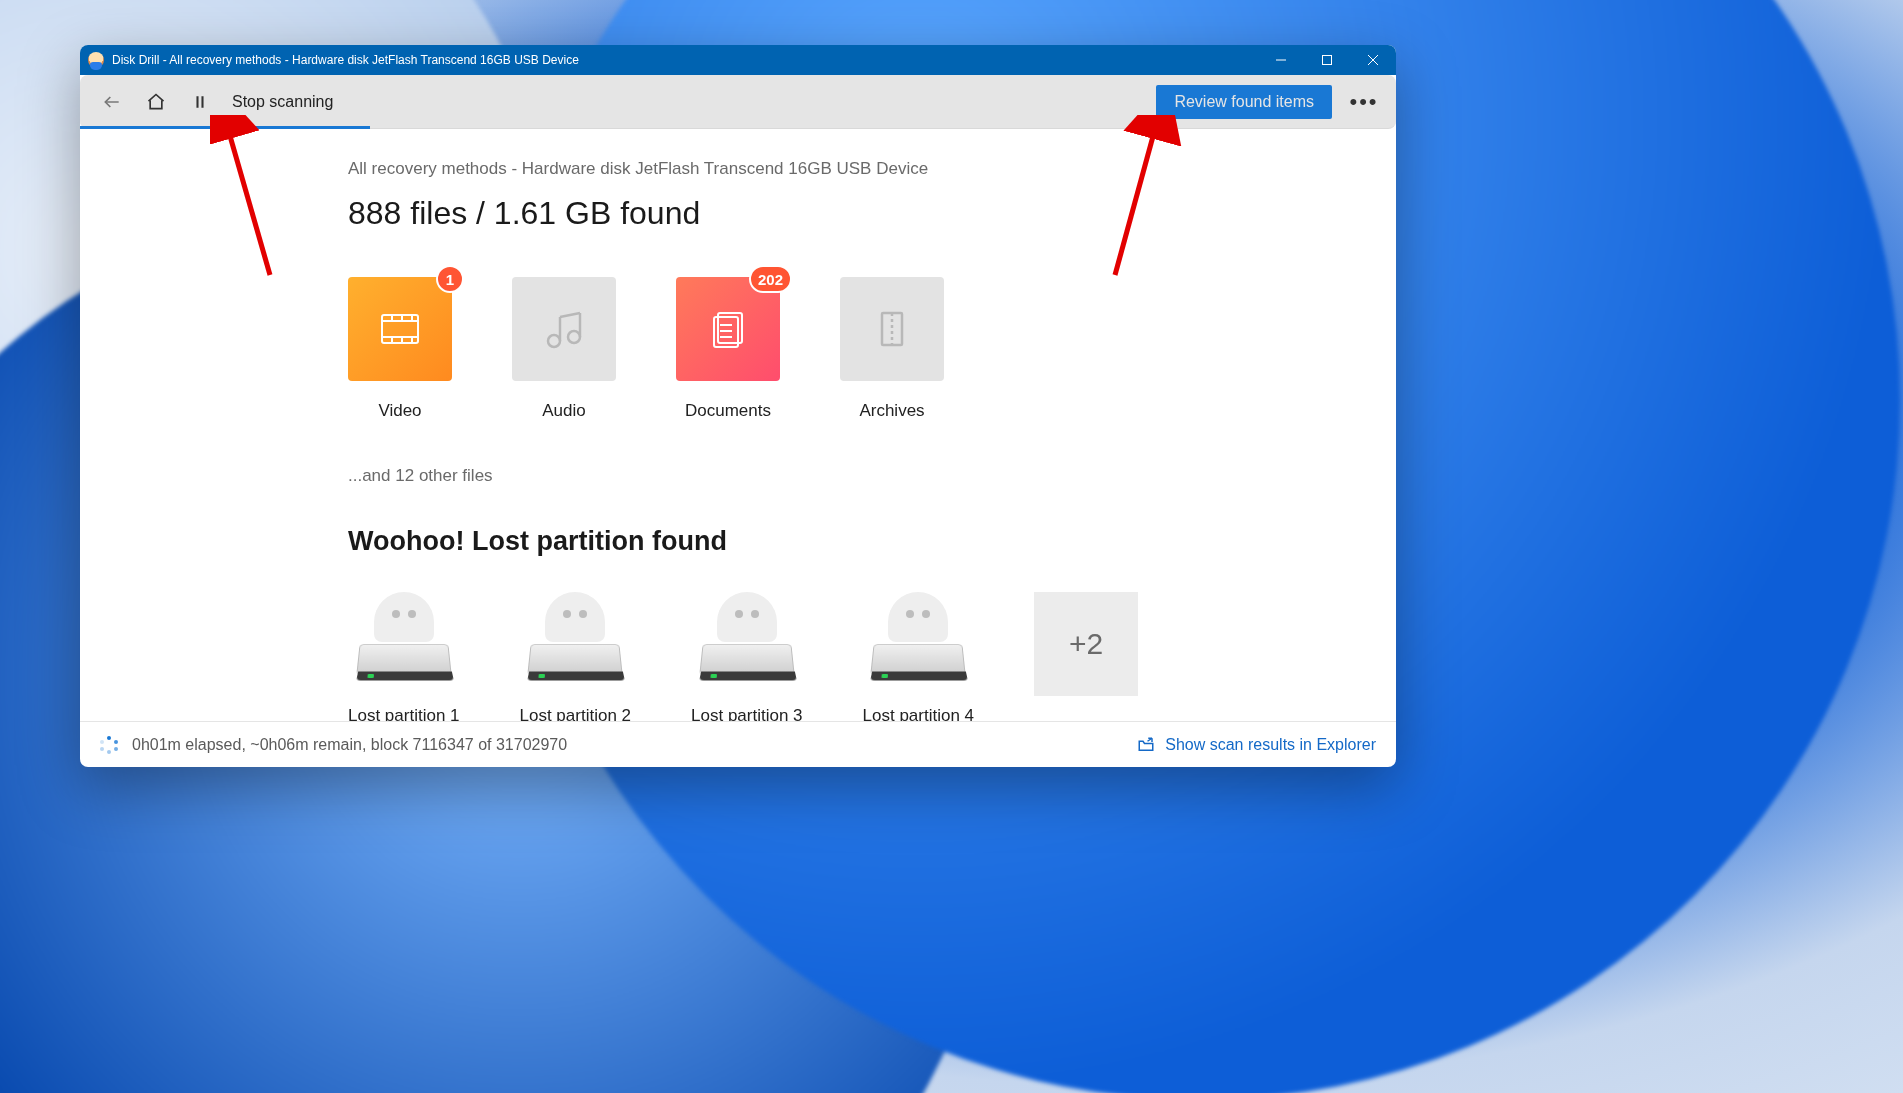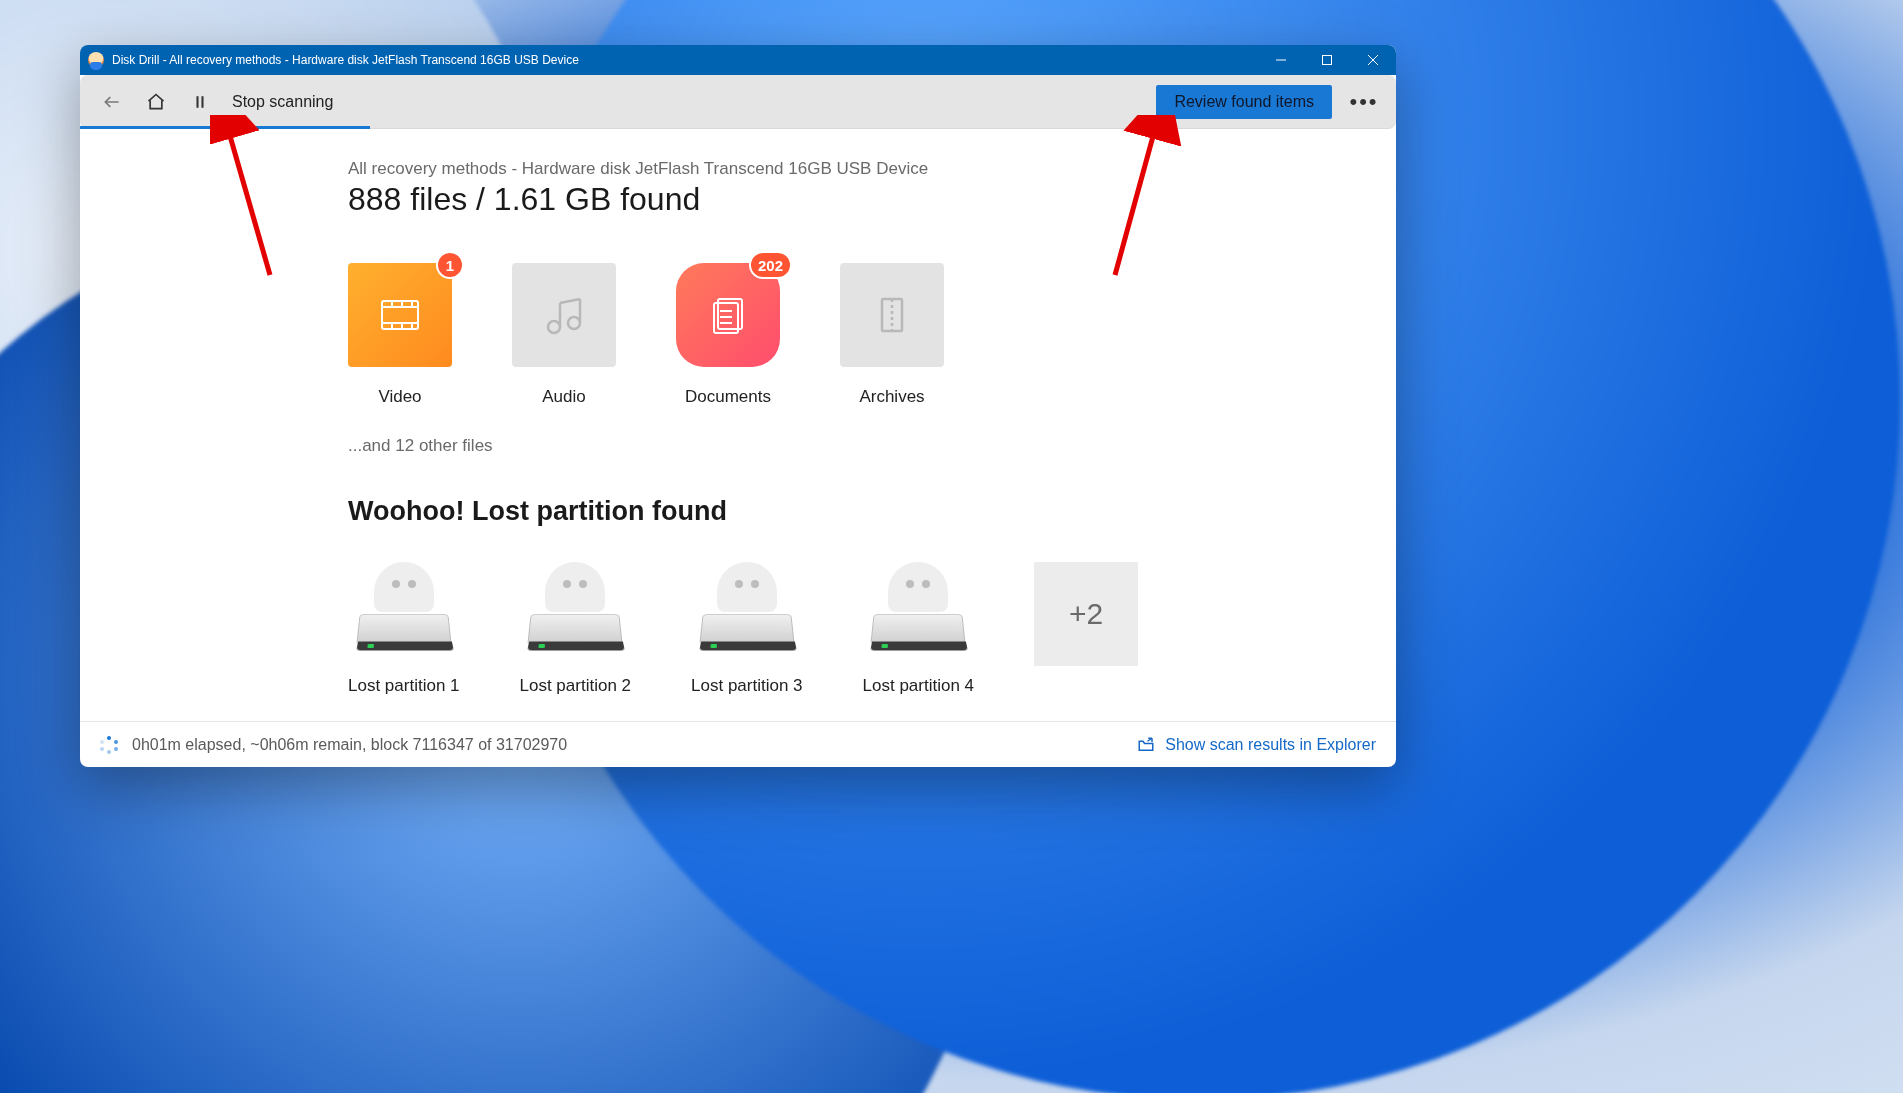--- a/index.html
+++ b/index.html
@@ -68,52 +68,52 @@
     font-size: 16px; color:#222;
     padding: 0 10px;
     height:54px; display:flex; align-items:center;
   }
   .progress-line {
     position:absolute; left:0; bottom:-1px; height:3px; width:290px;
     background:#1978d4;
   }
   .toolbar .spacer { flex:1; }
   .review-btn {
-    background:#1978d4; color:#0f172a;
+    background:#1978d4; color:#e5e5e5;
     font-size:16px; padding: 8px 18px;
     border:none; border-radius:2px;
     cursor:pointer;
   }
   .more-btn { width:44px; display:flex; align-items:center; justify-content:center; font-size:22px; letter-spacing:2px; color:#333; margin-left:10px;}
   
   .content {
     flex:1; overflow:auto;
     padding: 30px 0 0 268px;
   }
   .subtitle { color:#6a6a6a; font-size:17px; }
-  .bigtitle { font-size:32px; color:#1a1a1a; margin-top:2px; font-weight:400;}
+  .bigtitle { font-size:32px; color:#1a1a1a; margin-top:16px; font-weight:400;}
   .categories { display:flex; gap:60px; margin-top:45px; }
   .cat { display:flex; flex-direction:column; align-items:center; position:relative; cursor:pointer;}
   .cat-tile { width:104px; height:104px; border-radius:4px; display:flex; align-items:center; justify-content:center; position:relative;}
   .cat-tile svg { width:48px; height:48px; color:#fff; }
   .cat-tile.grey svg { color:#b8b8b8; }
   .badge {
     position:absolute; top:-12px; right:-12px;
     min-width:28px; height:28px; padding:0 7px;
     background:#ff5533; color:#fff; font-size:15px; font-weight:600;
     border-radius:14px; display:flex; align-items:center; justify-content:center;
     border:2px solid #fff;
   }
   .cat-label { margin-top:20px; font-size:17px; color:#222;}
   .tile-pictures { background: linear-gradient(135deg,#4a7cff,#5b63ff);}
   .tile-video    { background: linear-gradient(135deg,#ffb02e,#ff8a1f);}
   .tile-audio    { background: #e3e3e3;}
-  .tile-docs     { background: linear-gradient(135deg,#ff7a5a,#ff4d6d); border-radius: 28px;}
+  .tile-docs     { background: linear-gradient(135deg,#ff7a5a,#ff4d6d);}
   .tile-arch     { background: #e3e3e3;}
-  .other-files { margin-top:29px; color:#6a6a6a; font-size:17px;}
+  .other-files { margin-top:45px; color:#6a6a6a; font-size:17px;}
   .partition-title { margin-top:40px; font-size:27px; color:#1a1a1a; font-weight:700;}
   .partitions { display:flex; gap:60px; margin-top:35px; align-items:flex-start;}
   .part { display:flex; flex-direction:column; align-items:center; cursor:pointer;}
   .ghost-drive { width:104px; height:90px; position:relative;}
   .ghost {
     position:absolute; top:0; left:22px;
     width:60px; height:50px;
     background:#eeeeee; border-radius:30px 30px 8px 8px;
   }
   .ghost::before, .ghost::after {

